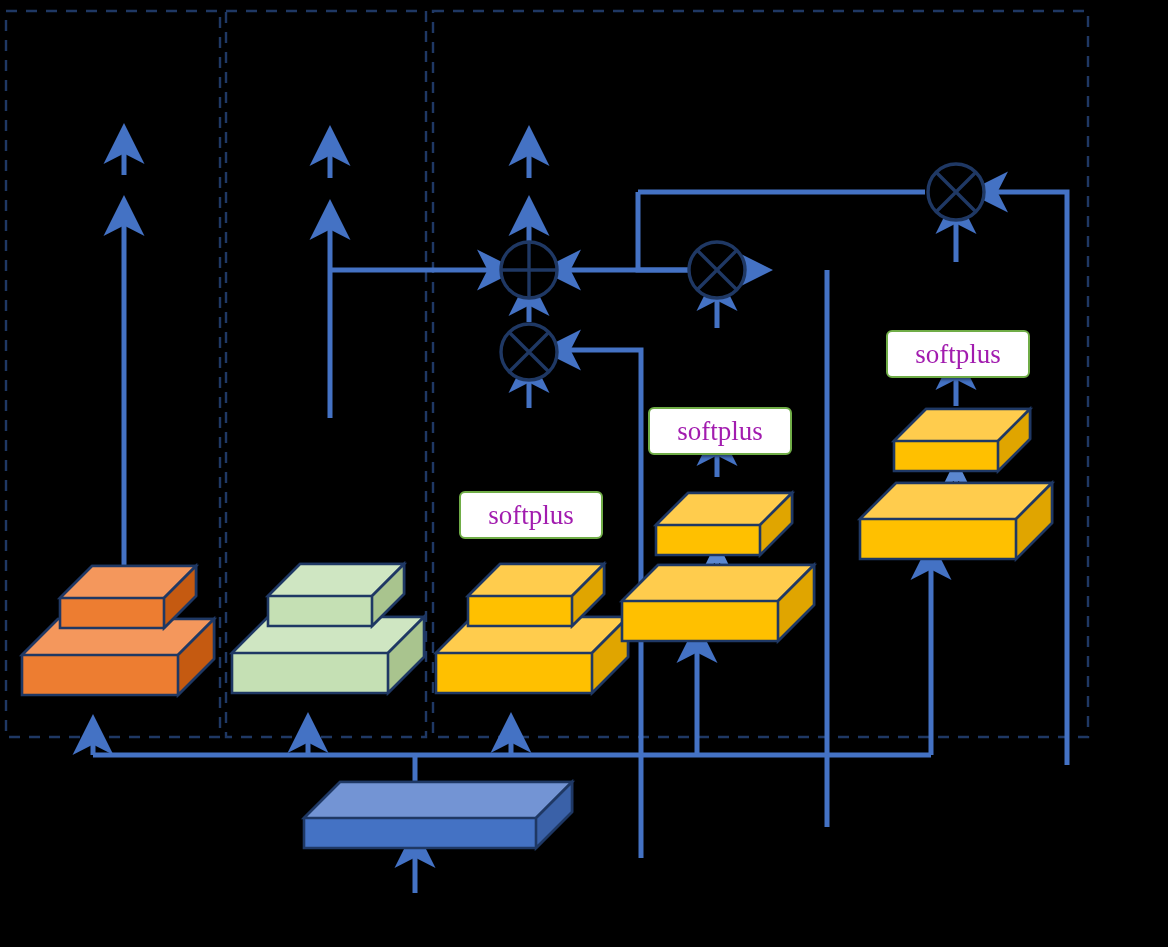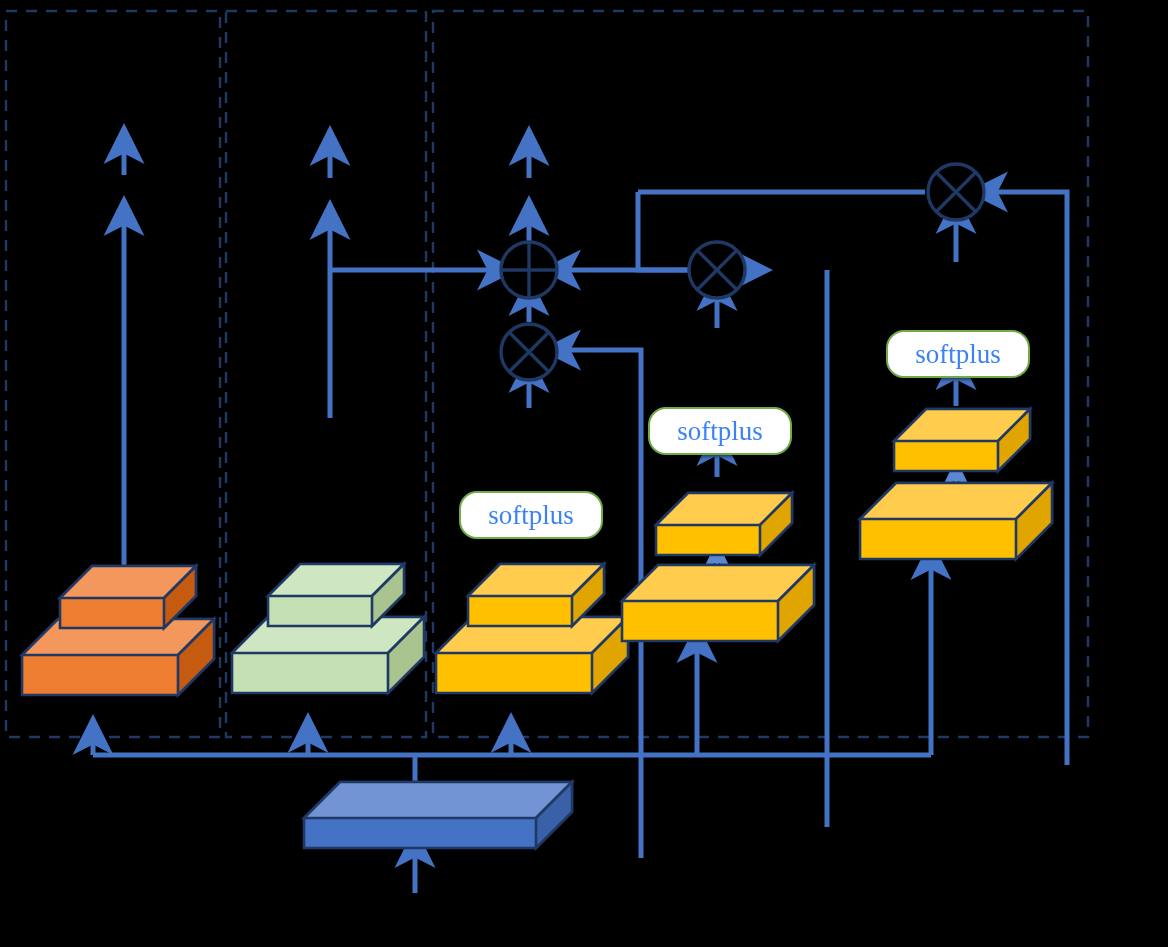--- a/index.html
+++ b/index.html
@@ -1,21 +1,21 @@
 <!DOCTYPE html>
 <html><head>
 <meta charset="utf-8">
 <style>
   html,body{margin:0;padding:0;background:#000;}
   #stage{position:relative;width:1168px;height:947px;background:#000;overflow:hidden;
          font-family:"Liberation Serif", serif;}
   svg{position:absolute;left:0;top:0;width:1168px;height:947px;}
-  .sp-box{position:absolute;background:#ffffff;border:2.5px solid #70AD47;border-radius:18px;
+  .sp-box{position:absolute;background:#ffffff;border:2.5px solid #70AD47;border-radius:6px;
           display:flex;align-items:center;justify-content:center;
-          font-family:"Liberation Serif", serif;font-size:27px;color:#3b82f6;
+          font-family:"Liberation Serif", serif;font-size:27px;color:#a21caf;
           box-shadow:1px 2px 3px rgba(0,0,0,.45);}
 </style>
 </head>
 <body>
 
 <div id="stage">
 
   <svg viewBox="0 0 1168 947">
     <defs>
       <marker id="ah" markerWidth="9" markerHeight="9" refX="3.6" refY="4.5" orient="auto">

